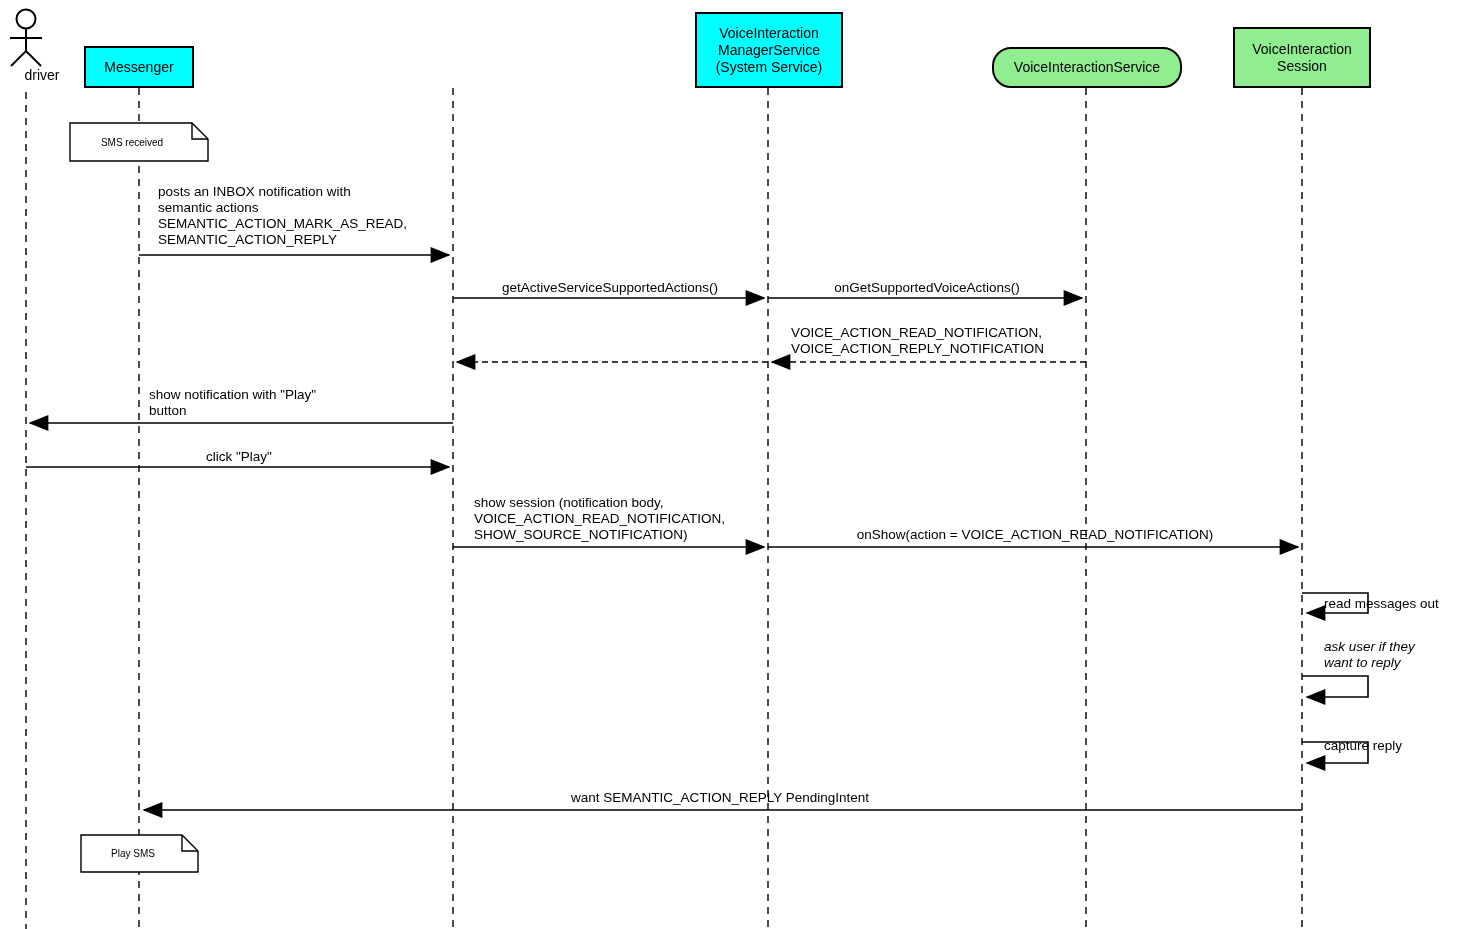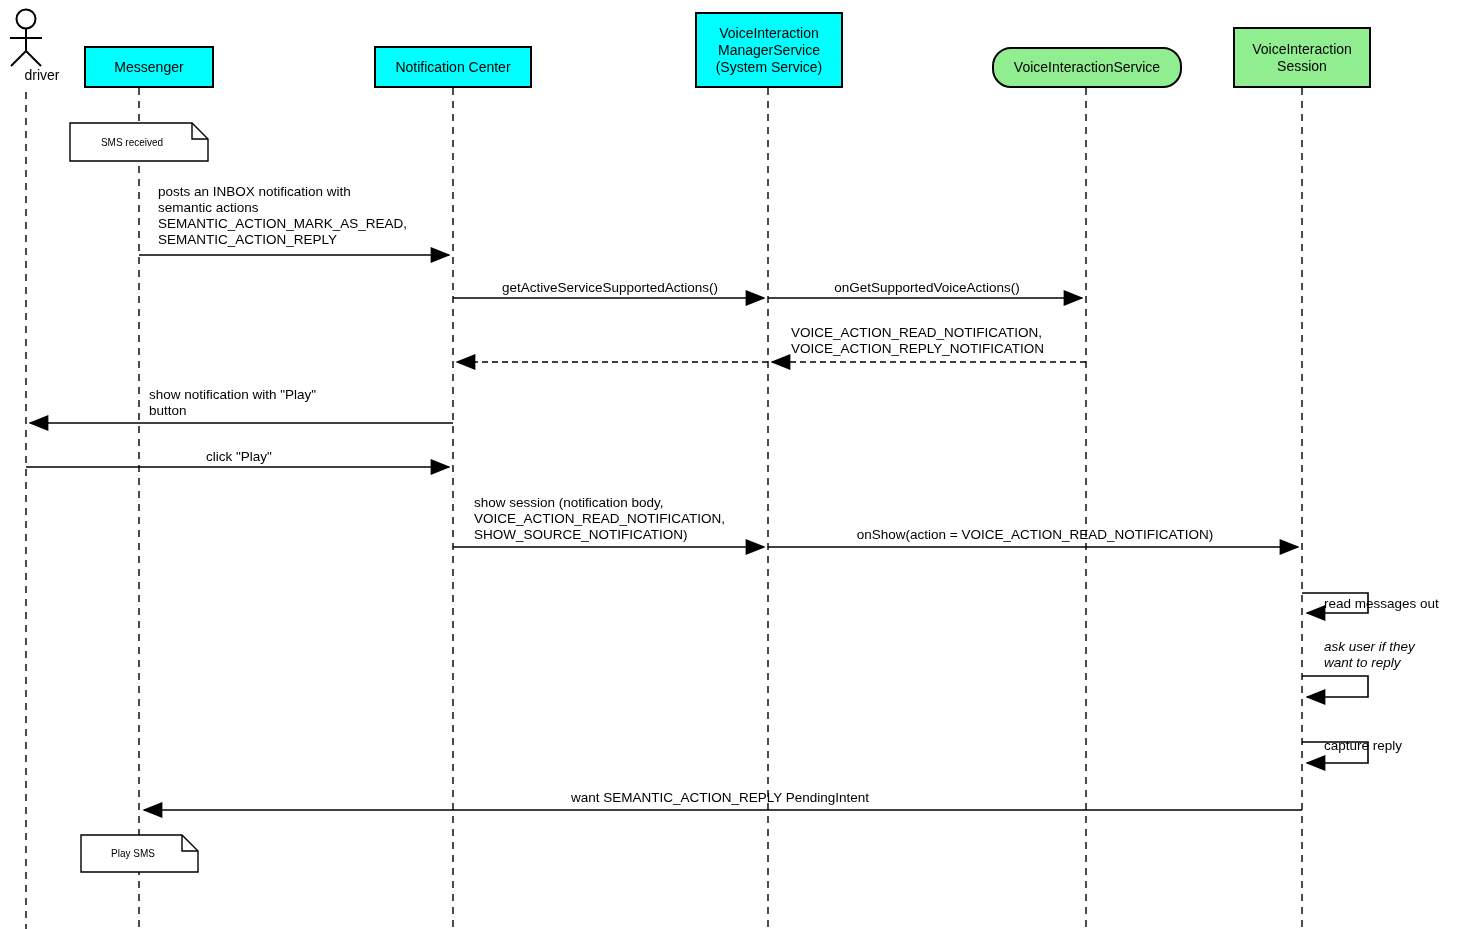--- a/index.html
+++ b/index.html
@@ -97,25 +97,22 @@
       <line x1="768" y1="547" x2="1298" y2="547" marker-end="url(#arrow)"></line>
       <path d="M1302,593 H1368 V613 H1307" marker-end="url(#arrow)"></path>
       <path d="M1302,676 H1368 V697 H1307" marker-end="url(#arrow)"></path>
       <path d="M1302,742 H1368 V763 H1307" marker-end="url(#arrow)"></path>
       <line x1="1302" y1="810" x2="144" y2="810" marker-end="url(#arrow)"></line>
     </g>
   </svg>
 
   <div class="actor-label" style="left:42px; top:67px;">driver</div>
 
-  <div class="participant cyan" style="left:84px; top:46px; width:130px; height:42px;">
+  <div class="participant cyan" style="left:84px; top:46px; width:110px; height:42px;">
     <span>Messenger</span>
-  </div>
-  <div class="participant cyan" style="left:374px; top:46px; width:158px; height:42px;">
-    <span>Notification Center</span>
   </div>
   <div class="participant cyan" style="left:695px; top:12px; width:148px; height:76px;">
     <span>VoiceInteraction
 ManagerService
 (System Service)</span>
   </div>
   <div class="participant green" style="left:992px; top:47px; width:190px; height:41px;border-radius:19px;">
     <span>VoiceInteractionService</span>
   </div>
   <div class="participant green" style="left:1233px; top:27px; width:138px; height:61px;">

